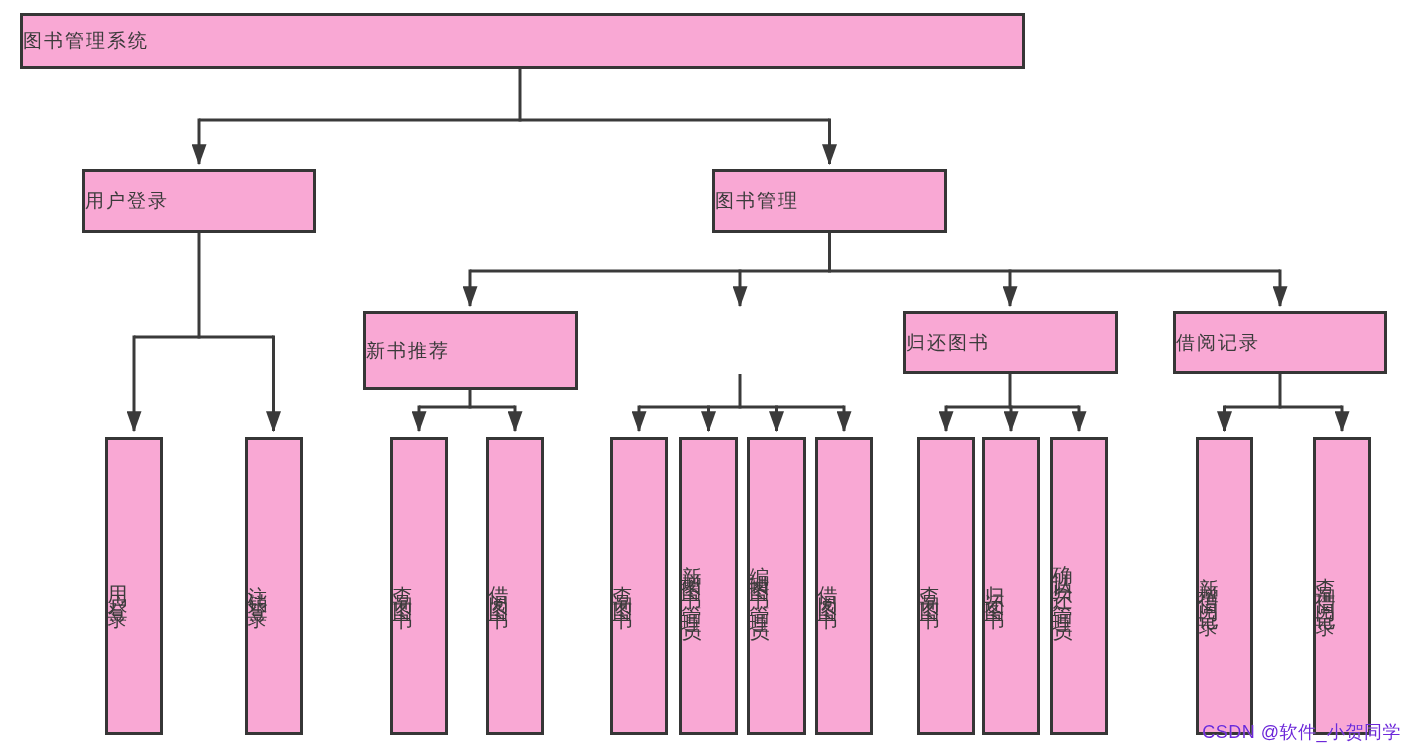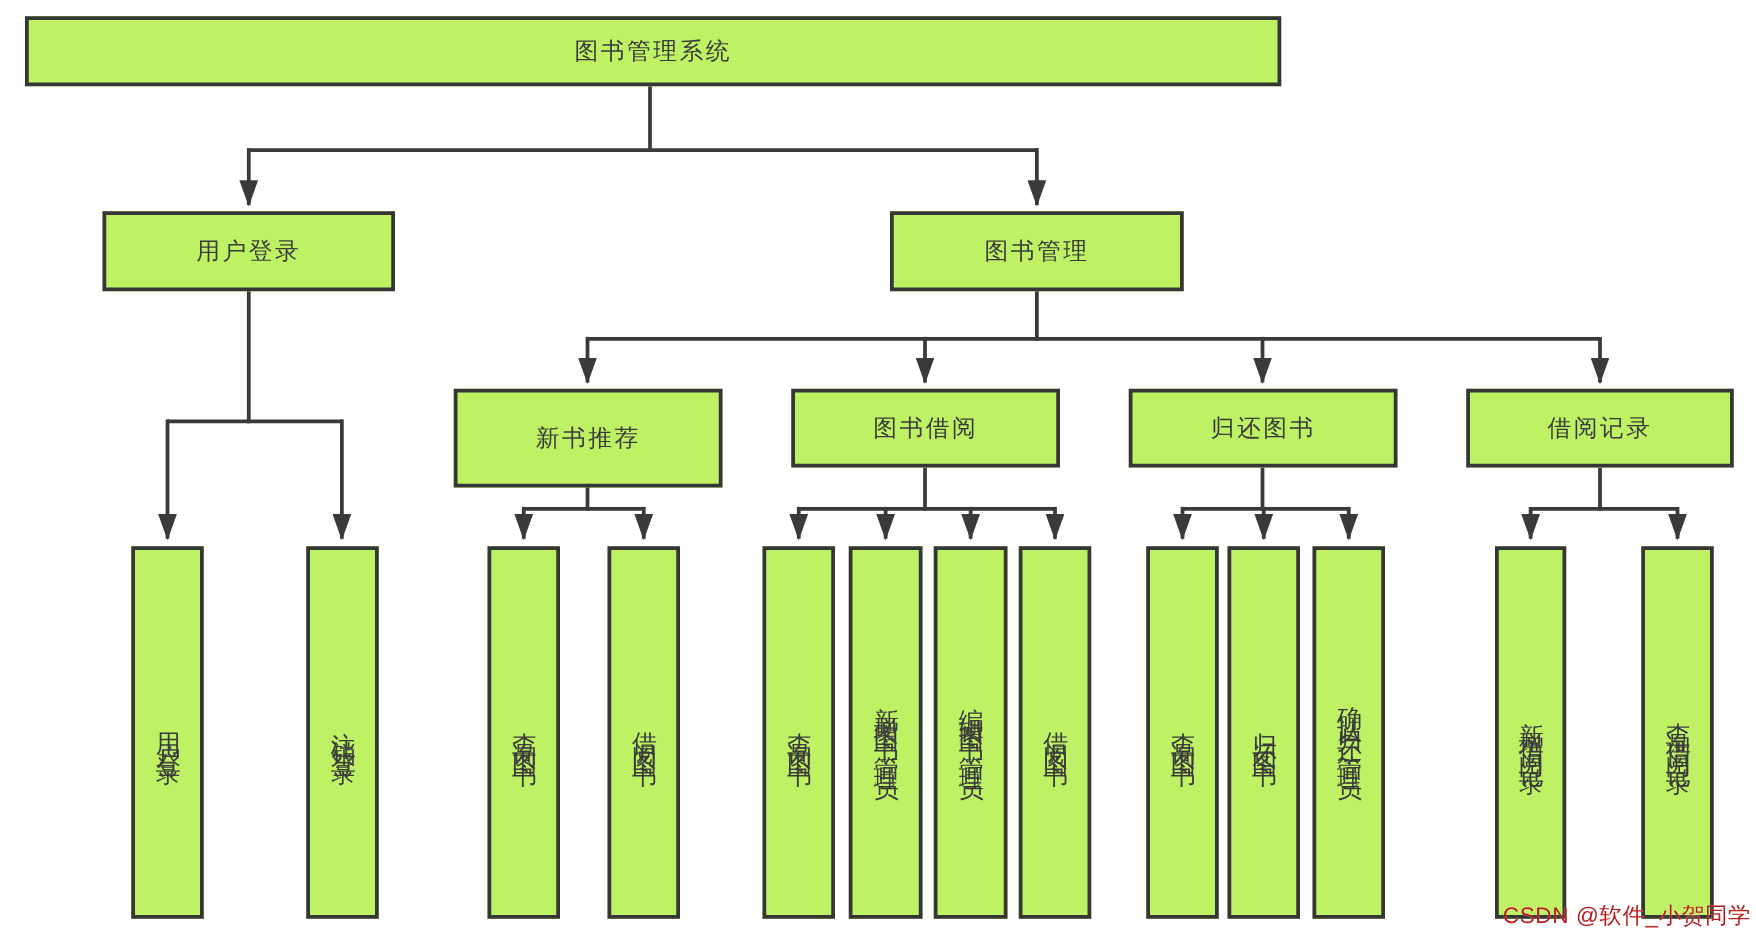--- a/index.html
+++ b/index.html
@@ -12,47 +12,47 @@
     overflow: hidden;
     font-family: "Liberation Sans", "DejaVu Sans", sans-serif;
   }
   .connectors {
     position: absolute;
     left: 0; top: 0;
     z-index: 0;
   }
   .box {
     position: absolute;
-    background: #bef264;
+    background: #f9a8d4;
     border: 3px solid #363636;
     color: #3b3b3b;
     display: flex;
     align-items: center;
-    justify-content: center;
+    justify-content: flex-start;
     z-index: 1;
   }
   .hbox { font-size: 19px; letter-spacing: 2px; }
   .leaf { z-index: 1; }
   .leaf span {
     writing-mode: vertical-rl;
     text-orientation: mixed;
     font-size: 20px;
     letter-spacing: 8px;
     line-height: 1;
     color: #3b3b3b;
     white-space: nowrap;
   }
   .watermark {
     position: absolute;
     right: 4px;
     top: 720px;
     z-index: 2;
     font-size: 18px;
     letter-spacing: 0.5px;
-    color: #b91c1c;
+    color: #6d28d9;
     text-shadow: 0 0 1px rgba(255,255,255,0.6);
   }
 </style>
 </head>
 <body>
 
 <div class="canvas">
 
   <svg class="connectors" width="1405" height="747" viewBox="0 0 1405 747">
     <defs>
@@ -111,23 +111,20 @@
   <div class="box hbox" style="left:82px; top:169px; width:234px; height:64px;">
     <span>用户登录</span>
   </div>
   <div class="box hbox" style="left:712px; top:169px; width:235px; height:64px;">
     <span>图书管理</span>
   </div>
 
   <div class="box hbox" style="left:363px; top:311px; width:215px; height:79px;">
     <span>新书推荐</span>
   </div>
-  <div class="box hbox" style="left:633px; top:311px; width:215px; height:63px;">
-    <span>图书借阅</span>
-  </div>
   <div class="box hbox" style="left:903px; top:311px; width:215px; height:63px;">
     <span>归还图书</span>
   </div>
   <div class="box hbox" style="left:1173px; top:311px; width:214px; height:63px;">
     <span>借阅记录</span>
   </div>
 
   <div class="box leaf" style="left:105px; top:437px; width:58px; height:298px;">
     <span>用户登录</span>
   </div>

